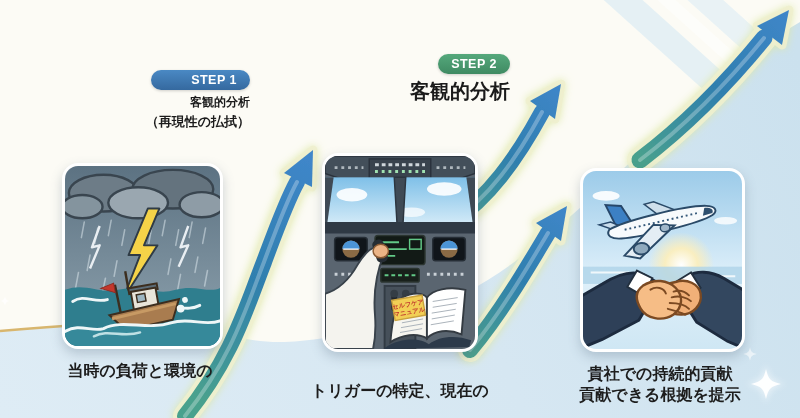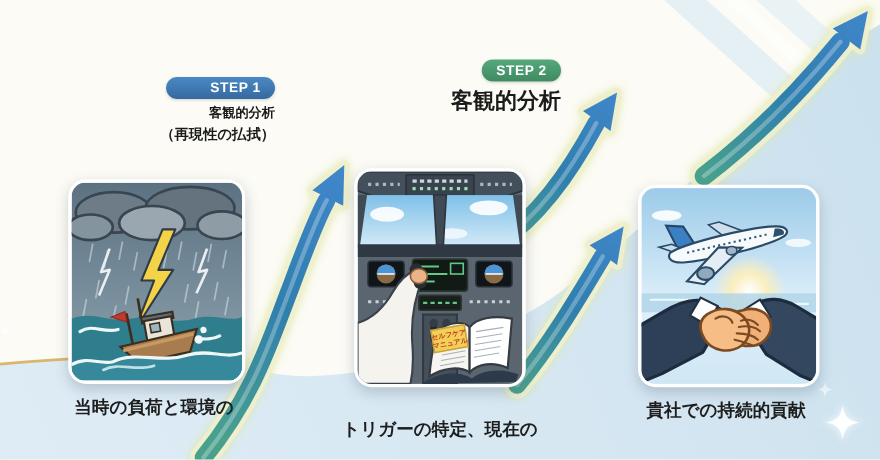--- a/index.html
+++ b/index.html
@@ -340,15 +340,16 @@
   </div>
 
   <div class="caption" id="caption-1">
     <div>当時の負荷と環境の</div>
   </div>
   <div class="caption" id="caption-2">
     <div>トリガーの特定、現在の</div>
   </div>
   <div class="caption" id="caption-3">
     <div>貴社での持続的貢献</div>
+    <div>貢献できる根拠を提示</div>
   </div>
 
 </div>
 
 </body></html>

